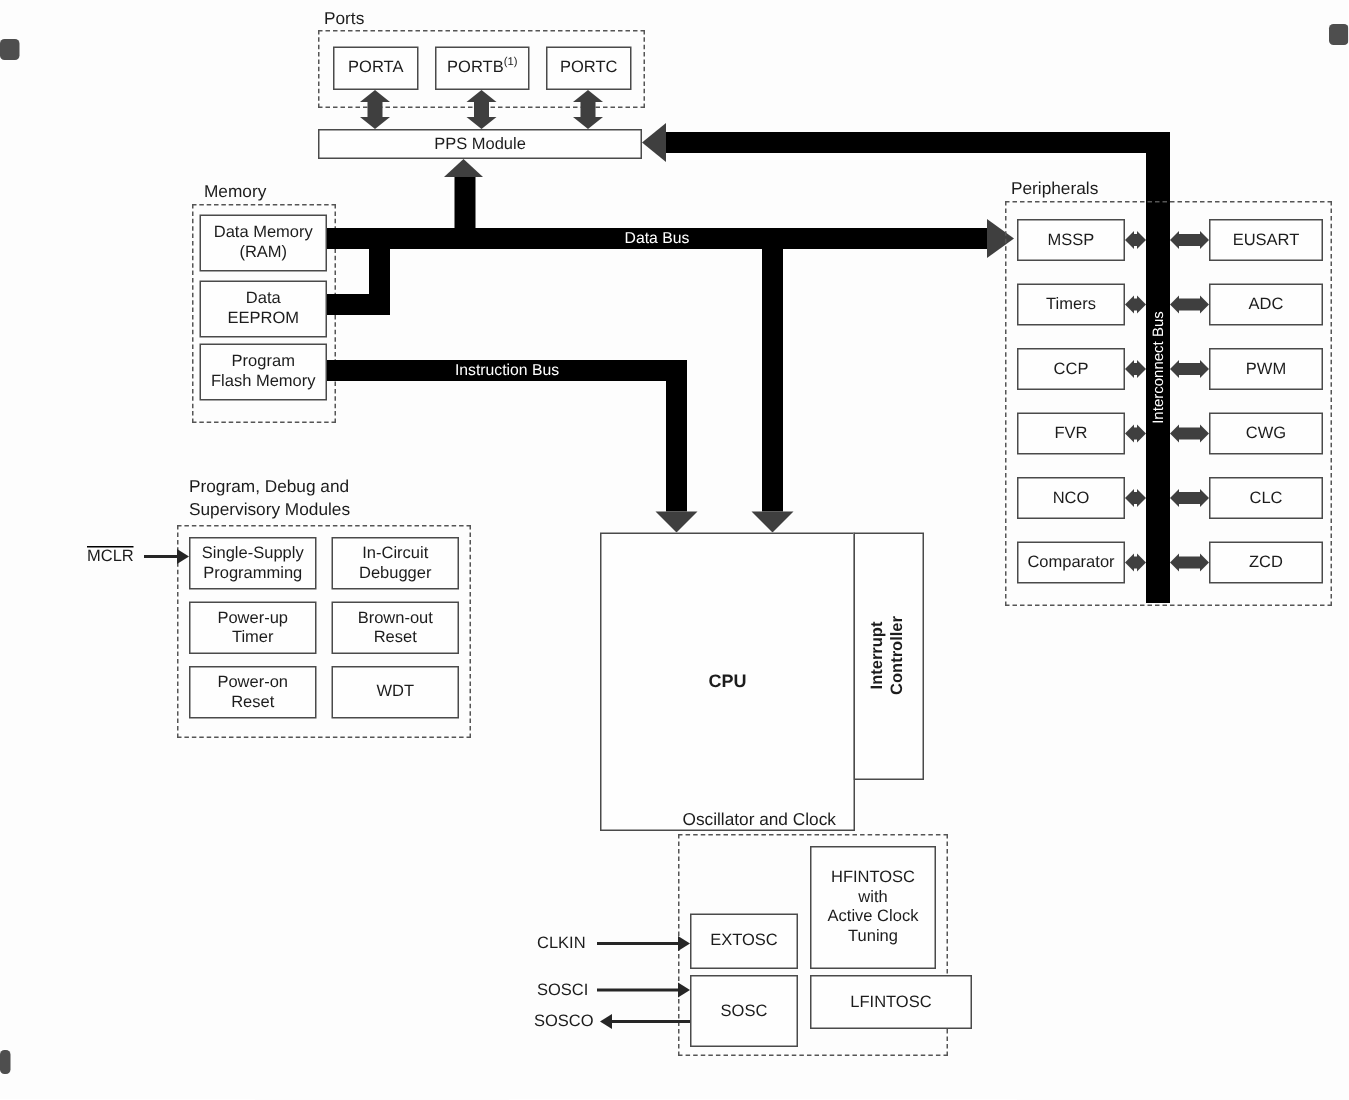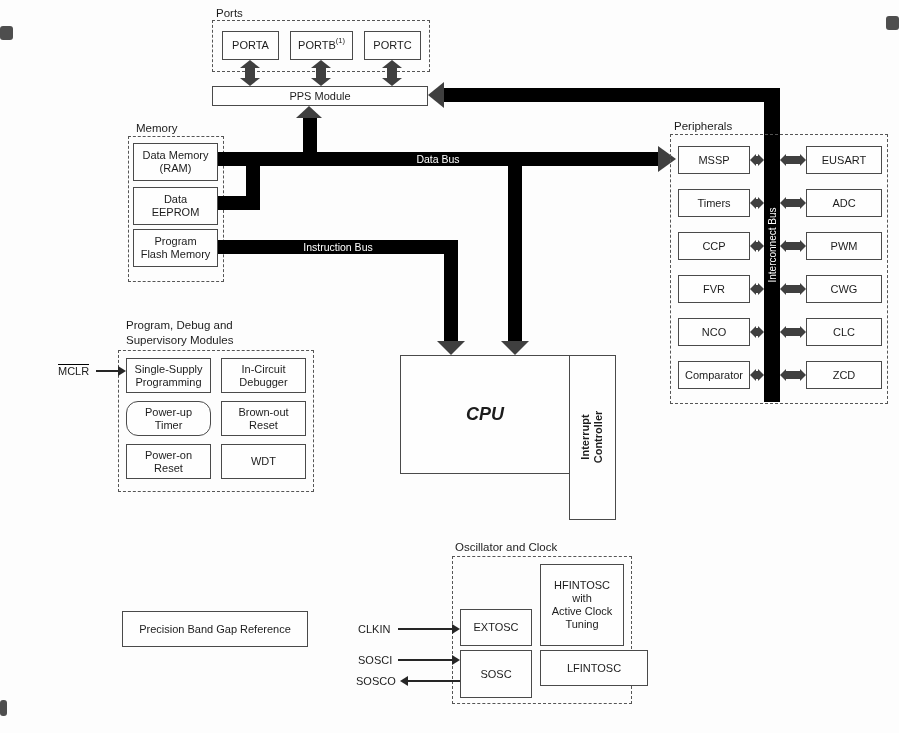--- a/index.html
+++ b/index.html
@@ -117,35 +117,35 @@
   <div class="dblh" style="left:786px;top:328px;width:14px;"></div>
   <div class="dblh" style="left:786px;top:371px;width:14px;"></div>
 
   <div class="glabel" style="left:126px;top:318px;">Program, Debug and
 Supervisory Modules</div>
   <div class="group" style="left:118px;top:350px;width:196px;height:142px;"></div>
   <div class="box" style="left:126px;top:358px;width:85px;height:35px;">Single-Supply
 Programming</div>
   <div class="box" style="left:221px;top:358px;width:85px;height:35px;">In-Circuit
 Debugger</div>
-  <div class="box" style="left:126px;top:401px;width:85px;height:35px;border-radius:12px;">Power-up
+  <div class="box" style="left:126px;top:401px;width:85px;height:35px;">Power-up
 Timer</div>
   <div class="box" style="left:221px;top:401px;width:85px;height:35px;">Brown-out
 Reset</div>
   <div class="box" style="left:126px;top:444px;width:85px;height:35px;">Power-on
 Reset</div>
   <div class="box" style="left:221px;top:444px;width:85px;height:35px;">WDT</div>
 
   <div class="pin-label" style="left:58px;top:364px;">
     <span style="display:inline-block;border-top:1px solid #000000;line-height:1.1;">MCLR</span>
   </div>
   <div class="pin-line" style="left:96px;top:370px;width:24px;"></div>
   <div class="tri" style="left:118px;top:366px;border-left:8px solid #262626;border-top:5px solid transparent;border-bottom:5px solid transparent;"></div>
 
-  <div class="box" style="left:400px;top:355px;width:170px;height:119px;font-size:18px;font-weight:bold;font-style:italic;">CPU</div>
+  <div class="box" style="left:400px;top:355px;width:170px;height:199px;font-size:12px;font-weight:bold;">CPU</div>
   <div class="box" style="left:569px;top:355px;width:47px;height:165px;"></div>
   <div class="rotlabel" style="left:517px;top:422px;width:150px;height:30px;font-size:11px;font-weight:bold;line-height:1.2;">Interrupt
 Controller</div>
 
   <div class="glabel" style="left:455px;top:540px;">Oscillator and Clock</div>
   <div class="group" style="left:452px;top:556px;width:180px;height:148px;"></div>
   <div class="box" style="left:540px;top:564px;width:84px;height:82px;">HFINTOSC
 with
 Active Clock
 Tuning</div>
@@ -158,15 +158,14 @@
   <div class="tri" style="left:452px;top:624px;border-left:8px solid #262626;border-top:5px solid transparent;border-bottom:5px solid transparent;"></div>
 
   <div class="pin-label" style="left:358px;top:654px;">SOSCI</div>
   <div class="pin-line" style="left:398px;top:659px;width:54px;"></div>
   <div class="tri" style="left:452px;top:655px;border-left:8px solid #262626;border-top:5px solid transparent;border-bottom:5px solid transparent;"></div>
 
   <div class="pin-label" style="left:356px;top:675px;">SOSCO</div>
   <div class="tri" style="left:400px;top:676px;border-right:8px solid #262626;border-top:5px solid transparent;border-bottom:5px solid transparent;"></div>
   <div class="pin-line" style="left:408px;top:680px;width:52px;"></div>
 
-  <div class="box" style="left:122px;top:611px;width:186px;height:36px;">Precision Band Gap Reference</div>
 
 </div>
 
 </body></html>

